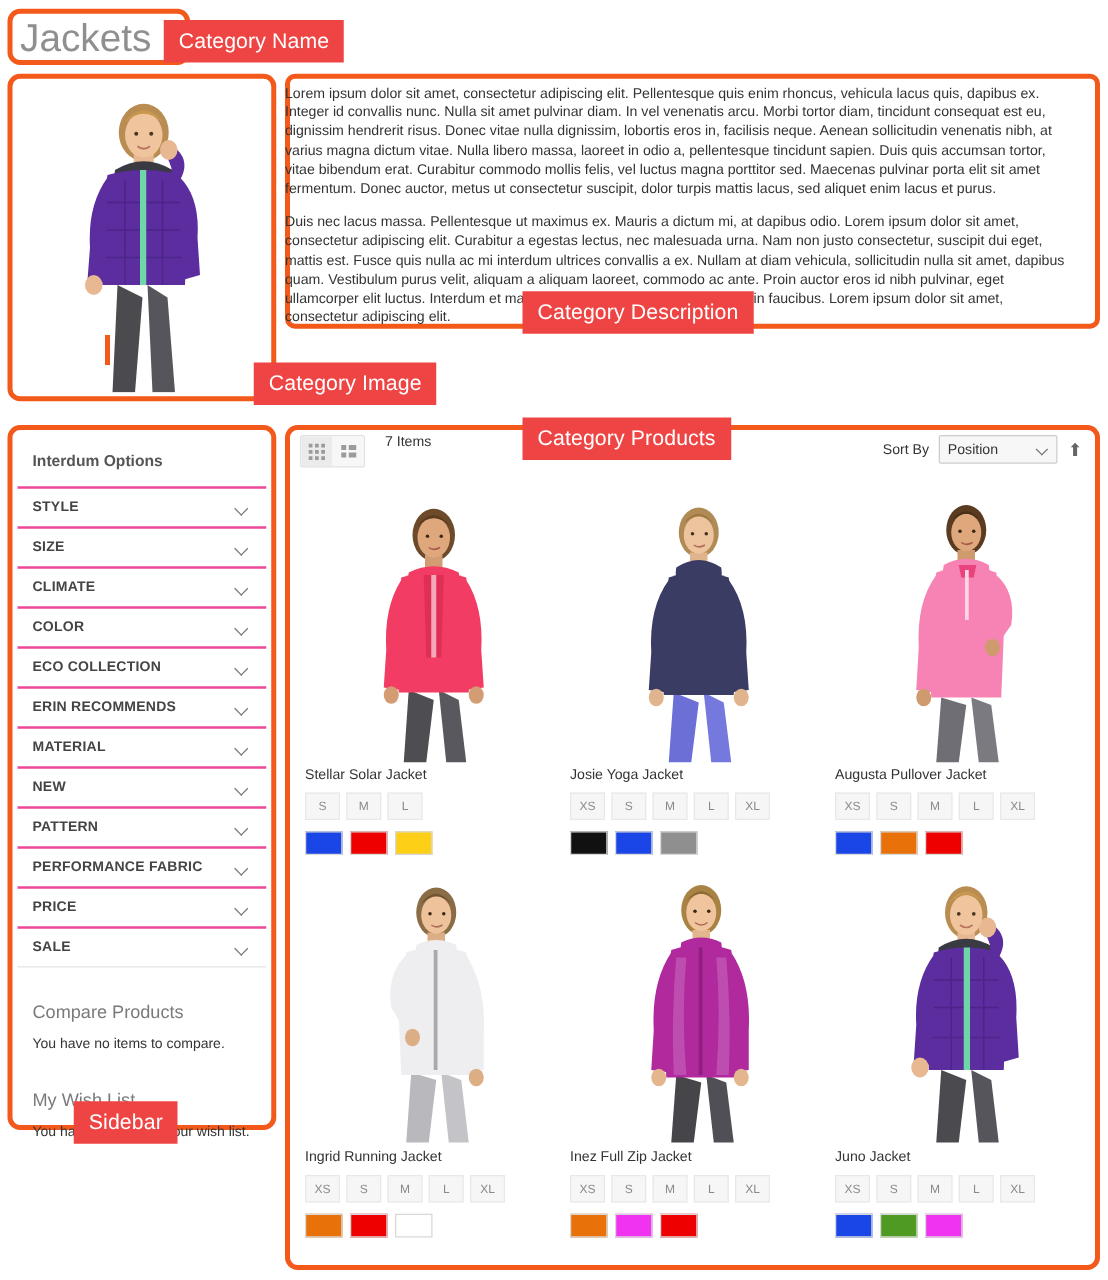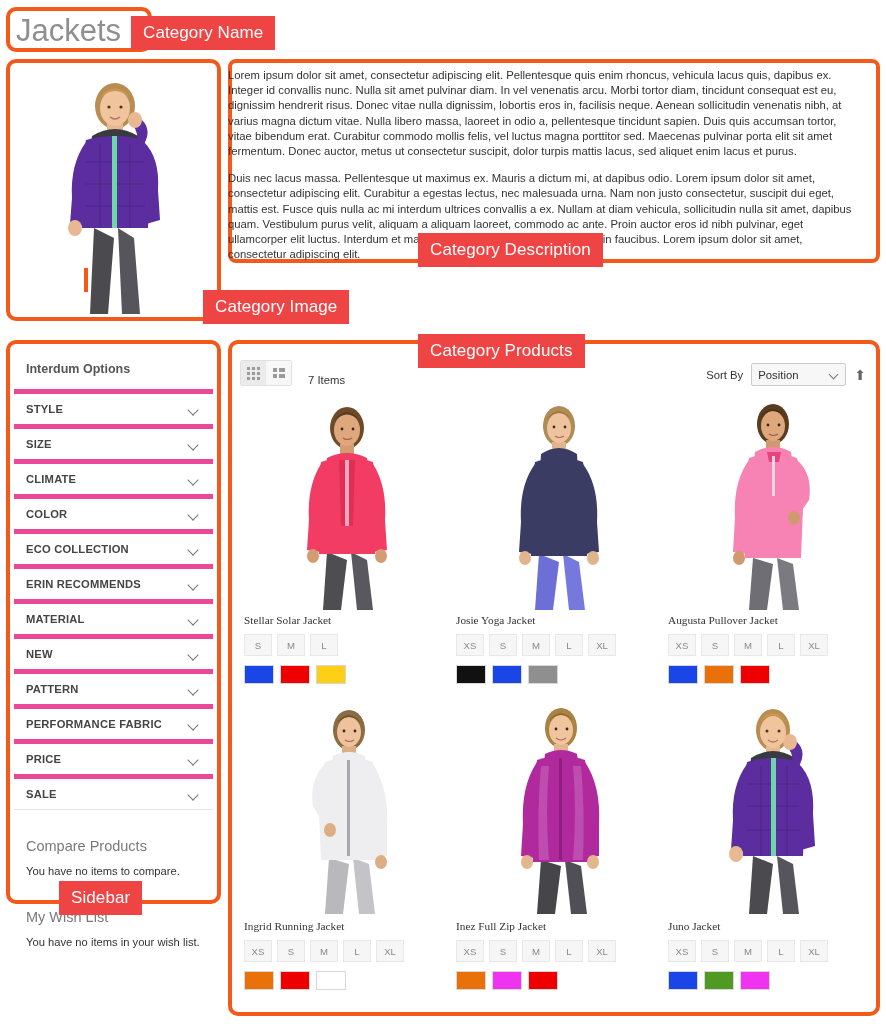--- a/index.html
+++ b/index.html
@@ -59,40 +59,40 @@
   }
 
   
   #sidebar-frame{left:6px;top:340px;width:215px;height:564px;}
   #sidebar-inner{position:absolute;left:14px;top:348px;width:199px;z-index:20;}
   .sidebar-heading{
     font-size:12.5px;color:#555;font-weight:700;padding:14px 12px 13px 12px;
   }
   .filter-row{
     display:flex;align-items:center;justify-content:space-between;
-    border-top:5px solid #ec4899;
+    border-top:2px solid #ec4899;
     padding:9px 12px 9px 12px;
     font-size:11.2px;font-weight:700;color:#444;letter-spacing:0.2px;
     background:#fff;
   }
   .chev{width:11px;height:11px;position:relative;flex:none;margin-right:2px;}
   .chev:before{
     content:"";position:absolute;left:1px;top:2px;width:7px;height:7px;
     border-right:1.6px solid #777;border-bottom:1.6px solid #777;
     transform:rotate(45deg);
   }
   .side-block{padding:0 12px;}
   .side-block .sb-title{font-size:14.5px;color:#7a7a7a;font-weight:400;margin:0 0 11px 0;}
   .side-block .sb-text{font-size:11.2px;color:#333;margin:0;}
 
   
   #products-frame{left:228px;top:340px;width:652px;height:676px;}
   #products-inner{position:absolute;left:236px;top:348px;width:636px;height:660px;z-index:20;}
 
-  .toolbar{display:flex;align-items:flex-end;height:38px;padding:0 6px 0 4px;}
+  .toolbar{display:flex;align-items:flex-start;height:38px;padding:0 6px 0 4px;}
   .viewmodes{display:flex;border:1px solid #e0e0e0;border-radius:2px;overflow:hidden;}
   .vm{width:25px;height:24px;display:flex;align-items:center;justify-content:center;}
   .vm.active{background:#ebebeb;}
   .vm.inactive{background:#f7f7f7;}
   .dots3{display:grid;grid-template-columns:repeat(3,3px);grid-template-rows:repeat(3,3px);gap:2px;}
   .dots3 i{background:#9b9b9b;display:block;width:3px;height:3px;}
   .listicon{display:grid;grid-template-columns:4px 6px;grid-template-rows:repeat(2,4px);gap:2px;}
   .listicon i{background:#9b9b9b;display:block;}
   .count{font-size:11.3px;color:#333;margin-left:16px;}
   .toolbar-right{margin-left:auto;display:flex;align-items:center;gap:8px;}
@@ -106,21 +106,21 @@
   .select .sel-arrow{width:10px;height:10px;position:relative;}
   .select .sel-arrow:before{
     content:"";position:absolute;left:1px;top:1px;width:6px;height:6px;
     border-right:1.4px solid #777;border-bottom:1.4px solid #777;transform:rotate(45deg);
   }
   .sortdir{font-size:14px;color:#666;line-height:1;}
 
   .grid{display:flex;flex-wrap:wrap;margin-top:2px;}
   .product{width:212px;box-sizing:border-box;padding:0 6px 0 6px;margin-bottom:6px;}
   .prod-img{height:222px;display:flex;align-items:flex-end;justify-content:center;background:#fff;}
-  .prod-name{font-size:11.3px;color:#333;margin:4px 0 8px 2px;font-family:Liberation Serif, serif;}
+  .prod-name{font-size:11.3px;color:#333;margin:4px 0 8px 2px;}
   .sizes{display:flex;gap:5px;margin:0 0 9px 2px;}
   .size{
     min-width:28px;height:22px;border:1px solid #e8e8e8;background:#f6f6f6;
     display:flex;align-items:center;justify-content:center;
     font-size:9.6px;color:#8a8a8a;padding:0 5px;box-sizing:border-box;
   }
   .swatches{display:flex;gap:6px;margin:0 0 4px 2px;}
   .swatch{width:30px;height:19px;border:1px solid #d8d8d8;box-sizing:border-box;}
 </style>
 </head>

